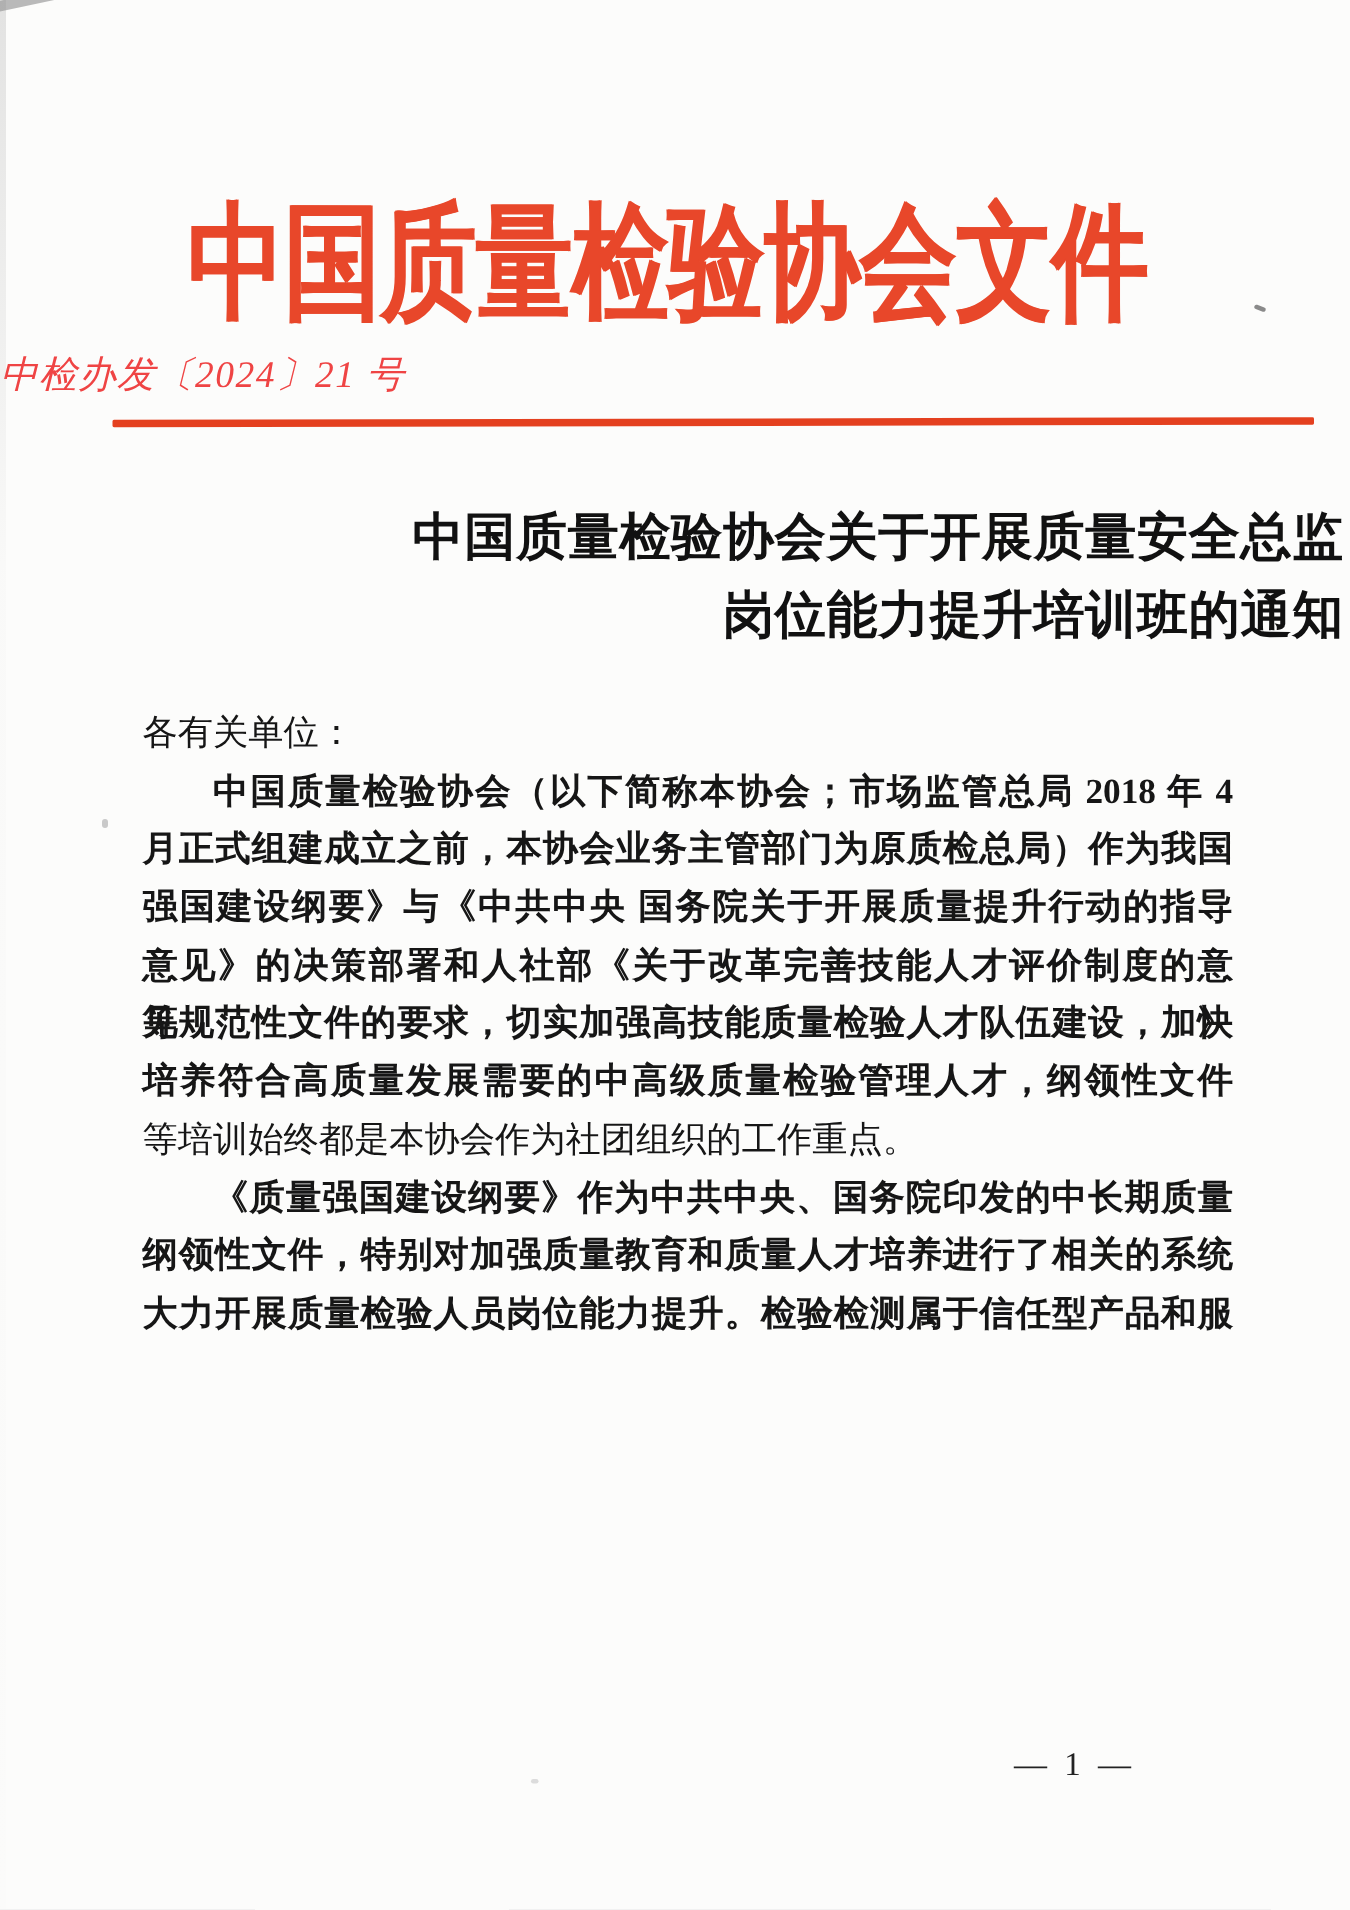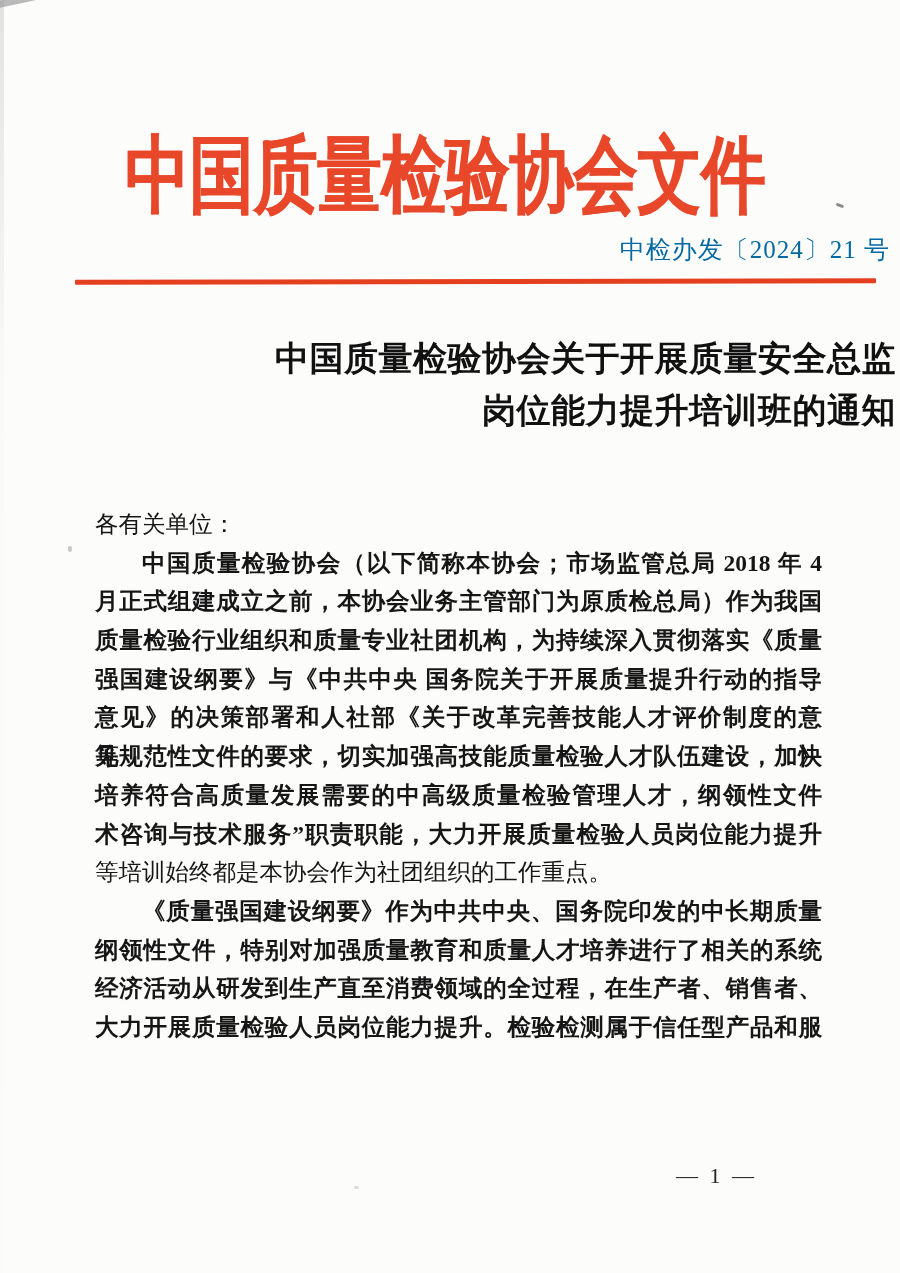--- a/index.html
+++ b/index.html
@@ -31,24 +31,25 @@
     transform-origin: top center;
     text-shadow: 1px 0 0 #e8472a;
     white-space: nowrap;
   }
 
   .doc-number {
     position: absolute;
     top: 233px;
     left: 0;
     width: 890px;
-    text-align: right;
+    text-align: left;
     font-size: 25px;
-    color: #0369a1;
+    color: #ef4444;
     letter-spacing: 1px;
+    font-style: italic;
   }
 
   .red-rule {
     position: absolute;
     top: 279px;
     left: 75px;
     width: 801px;
     height: 5px;
     background: #e4401f;
     transform: rotate(-0.12deg);
@@ -72,21 +73,20 @@
 
   
   .body-block {
     position: absolute;
     top: 470px;
     left: 95px;
     width: 727px;
     font-size: 23.5px;
     line-height: 38.7px;
     color: #161616;
-    margin-top: 35px;
   }
   .body-line {
     height: 38.7px;
     white-space: nowrap;
   }
   .body-line.justify {
     white-space: normal;
     text-align: justify;
     text-align-last: justify;
     font-weight: bold;
@@ -130,30 +130,27 @@
 
   <div class="notice-title">
     <div>中国质量检验协会关于开展质量安全总监</div>
     <div>岗位能力提升培训班的通知</div>
   </div>
 
   <div class="body-block">
     <div class="body-line">各有关单位：</div>
     <div class="body-line justify indent">中国质量检验协会（以下简称本协会；市场监管总局 2018 年 4</div>
     <div class="body-line justify">月正式组建成立之前，本协会业务主管部门为原质检总局）作为我国</div>
-    <div class="body-line justify">质量检验行业组织和质量专业社团机构，为持续深入贯彻落实《质量</div>
     <div class="body-line justify">强国建设纲要》与《中共中央 国务院关于开展质量提升行动的指导</div>
     <div class="body-line justify">意见》的决策部署和人社部《关于改革完善技能人才评价制度的意见》</div>
     <div class="body-line justify">等规范性文件的要求，切实加强高技能质量检验人才队伍建设，加快</div>
     <div class="body-line justify">培养符合高质量发展需要的中高级质量检验管理人才，纲领性文件</div>
-    <div class="body-line justify">术咨询与技术服务”职责职能，大力开展质量检验人员岗位能力提升</div>
     <div class="body-line">等培训始终都是本协会作为社团组织的工作重点。</div>
     <div class="body-line justify indent">《质量强国建设纲要》作为中共中央、国务院印发的中长期质量</div>
     <div class="body-line justify">纲领性文件，特别对加强质量教育和质量人才培养进行了相关的系统</div>
-    <div class="body-line justify">经济活动从研发到生产直至消费领域的全过程，在生产者、销售者、</div>
     <div class="body-line justify">大力开展质量检验人员岗位能力提升。检验检测属于信任型产品和服</div>
   </div>
 
   <div class="page-number">— 1 —</div>
 
   <div class="artifact a-corner"></div>
   <div class="artifact a-dot1"></div>
   <div class="artifact a-dot2"></div>
   <div class="artifact a-dot3"></div>
   <div class="artifact a-edge-left"></div>

